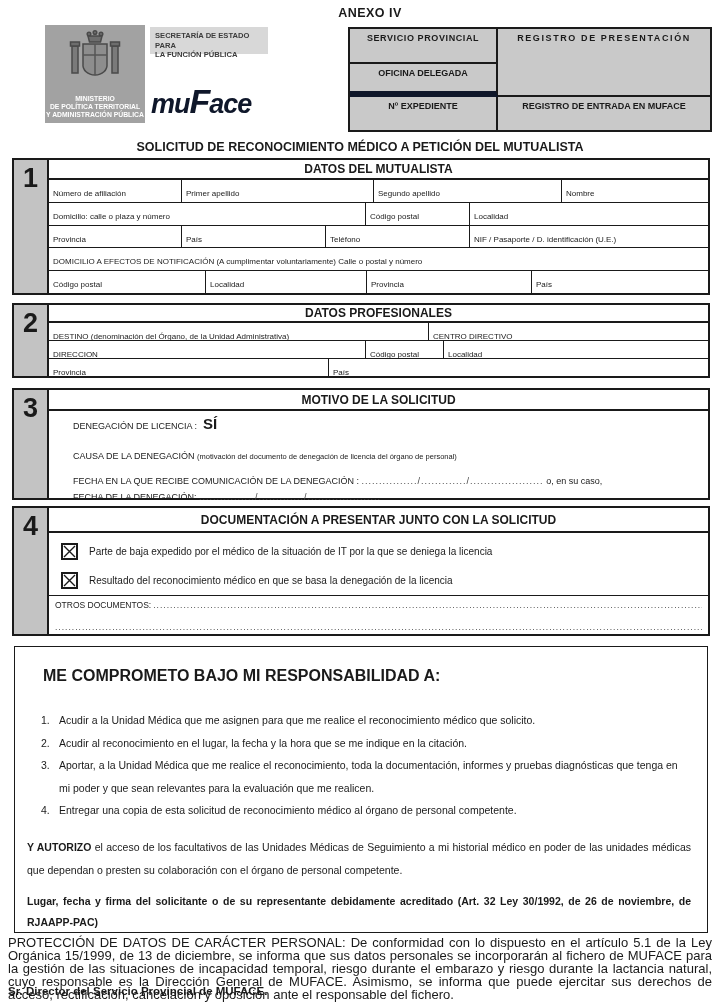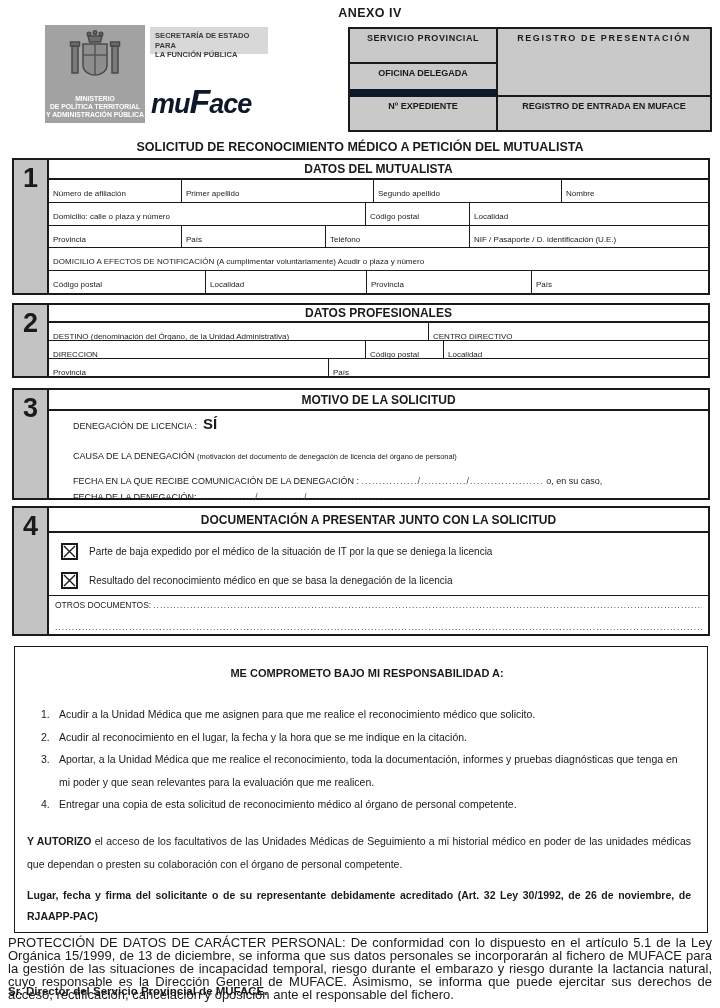--- a/index.html
+++ b/index.html
@@ -16,21 +16,21 @@
   .secretaria{top:27px;left:150px;width:118px;height:27px;background:#d8d8d8;
               font-size:7.6px;font-weight:bold;color:#3c3c3c;line-height:9.5px;padding:4px 4px 0 5px;box-sizing:border-box;}
   .muface{top:84px;left:151px;width:130px;font-style:italic;font-weight:900;color:#0f172a;
           font-size:27px;letter-spacing:-1px;line-height:34px;}
   .muface .bigF{font-size:34px;}
 
   .regtable{top:27px;left:348px;width:364px;height:105px;border:2px solid #1a1a1a;background:#c9c9c9;
             display:grid;grid-template-columns:148px 1fr;grid-template-rows:35px 33px 1fr;box-sizing:border-box;}
   .regcell{font-weight:bold;font-size:9px;text-align:center;padding-top:4px;box-sizing:border-box;}
   .rc-servicio{border-right:2px solid #1a1a1a;border-bottom:2px solid #1a1a1a;letter-spacing:.6px;}
-  .rc-oficina {border-right:2px solid #1a1a1a;border-bottom:8px solid #0f172a;}
+  .rc-oficina {border-right:2px solid #1a1a1a;border-bottom:6px solid #0f172a;}
   .rc-exped   {border-right:2px solid #1a1a1a;grid-row:3;}
   .rc-present {grid-column:2;grid-row:1/3;border-bottom:2px solid #1a1a1a;letter-spacing:1.6px;}
   .rc-entrada {grid-column:2;grid-row:3;}
 
   .form-title{top:140px;left:0;width:720px;text-align:center;font-weight:bold;font-size:12.5px;}
 
   
   .section{left:12px;width:698px;border:2px solid #1a1a1a;display:flex;box-sizing:border-box;background:#fff;}
   .numbar{width:33px;background:#c3c3c3;border-right:2px solid #1a1a1a;text-align:center;flex:none;}
   .bignum{display:block;font-size:27px;font-weight:bold;line-height:1;margin-top:5px;}
@@ -56,21 +56,21 @@
   .chk svg{display:block;width:13px;height:13px;}
   .chklabel{font-size:10px;}
   .otros{flex:1;padding:4px 6px 0 6px;font-size:8.5px;overflow:hidden;}
   .dotline{white-space:nowrap;overflow:hidden;letter-spacing:1px;color:#444;}
   .otros-row{display:flex;}
   .otros-row .dotline{flex:1;}
 
   
   .commit{top:646px;left:14px;width:694px;height:287px;border:1.5px solid #1a1a1a;box-sizing:border-box;
           padding:12px 16px 0 12px;}
-  .commit-heading{font-weight:bold;font-size:11px;margin:8px 0 24px 16px;text-align:center;}
+  .commit-heading{font-weight:bold;font-size:16px;margin:8px 0 24px 16px;}
   .citem{display:flex;font-size:10.5px;line-height:22.5px;margin-left:14px;}
   .cnum{width:18px;flex:none;}
   .ctext{flex:1;}
   .autorizo{font-size:10.5px;line-height:23px;text-align:justify;margin-top:14px;}
   .autorizo b{font-weight:bold;}
   .lugar{font-size:10.5px;line-height:21px;font-weight:bold;text-align:justify;margin-top:9px;}
 
   
   .proteccion{top:936px;left:8px;width:704px;font-size:13px;line-height:13px;text-align:justify;}
   .director{top:985px;left:8px;width:704px;font-weight:bold;font-size:11.5px;}
@@ -140,21 +140,21 @@
         <div class="fcell" style="width:104px"><span class="flabel">Código postal</span></div>
         <div class="fcell grow"><span class="flabel">Localidad</span></div>
       </div>
       <div class="frow">
         <div class="fcell" style="width:133px"><span class="flabel">Provincia</span></div>
         <div class="fcell" style="width:144px"><span class="flabel">País</span></div>
         <div class="fcell" style="width:144px"><span class="flabel">Teléfono</span></div>
         <div class="fcell grow"><span class="flabel">NIF / Pasaporte / D. identificación (U.E.)</span></div>
       </div>
       <div class="frow">
-        <div class="fcell grow"><span class="flabel">DOMICILIO A EFECTOS DE NOTIFICACIÓN (A cumplimentar voluntariamente) Acudir o plaza y número</span></div>
+        <div class="fcell grow"><span class="flabel">DOMICILIO A EFECTOS DE NOTIFICACIÓN (A cumplimentar voluntariamente) Calle o postal y número</span></div>
       </div>
       <div class="frow last">
         <div class="fcell" style="width:157px"><span class="flabel">Código postal</span></div>
         <div class="fcell" style="width:161px"><span class="flabel">Localidad</span></div>
         <div class="fcell" style="width:165px"><span class="flabel">Provincia</span></div>
         <div class="fcell grow"><span class="flabel">País</span></div>
       </div>
     </div>
   </div>
 

